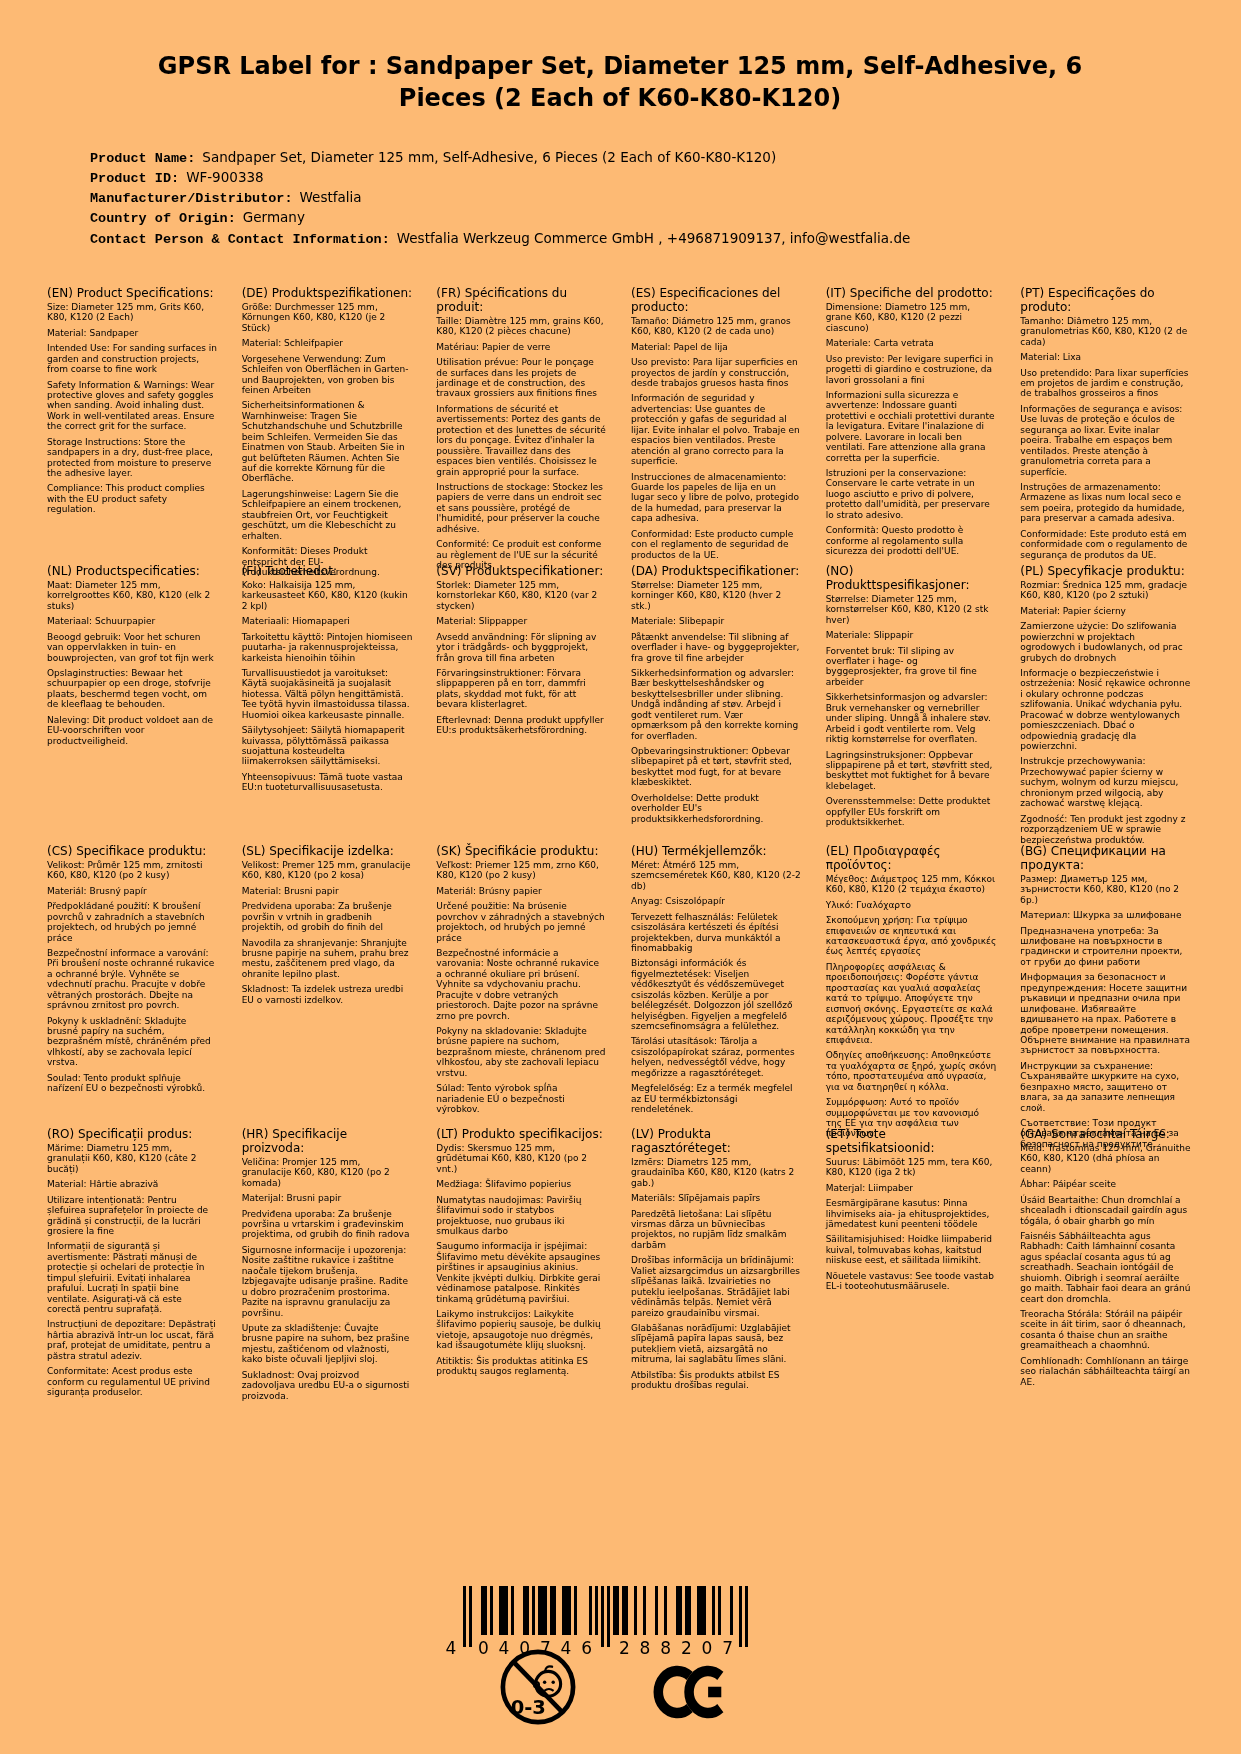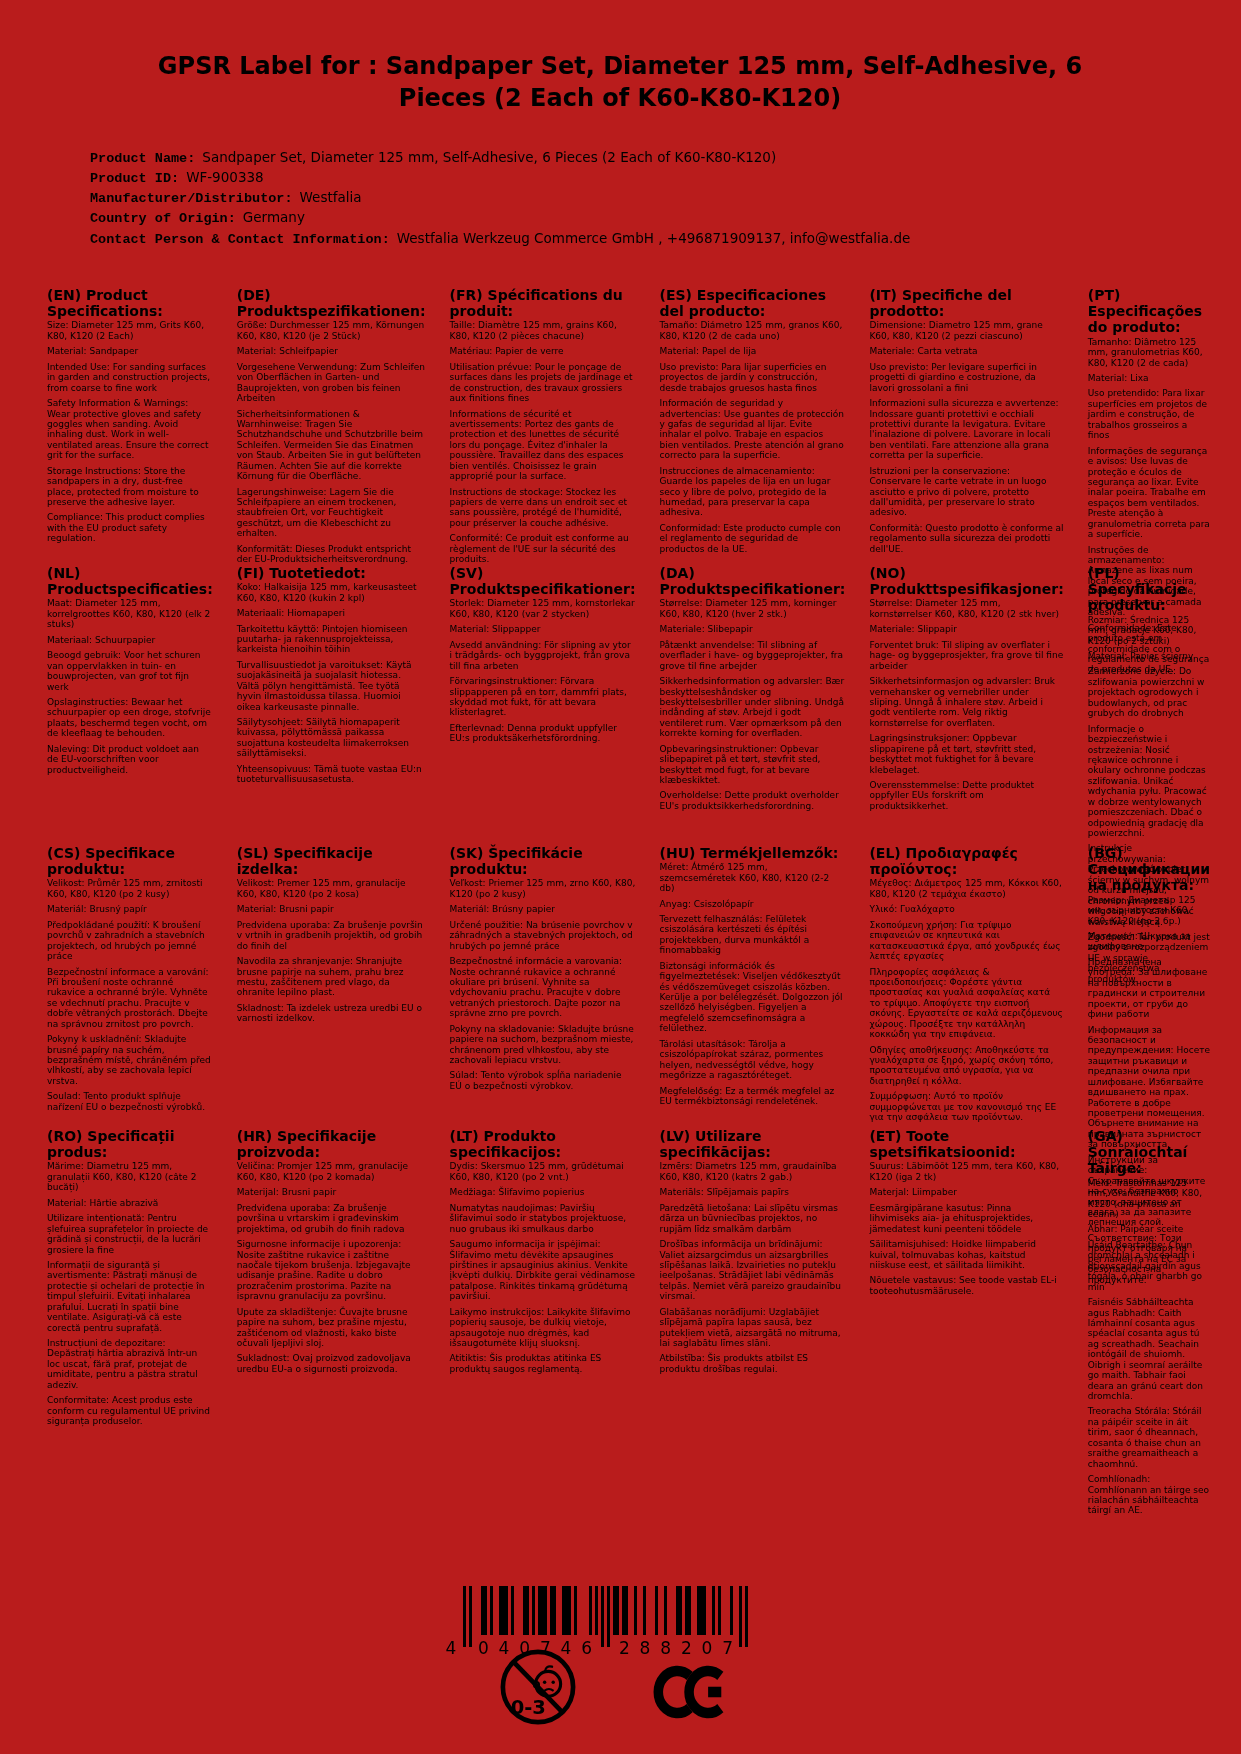--- a/index.html
+++ b/index.html
@@ -1,27 +1,27 @@
 <!DOCTYPE html>
 <html><head>
 <meta charset="utf-8">
 <style>
   html,body{margin:0;padding:0;background:#ffffff;}
-  .page{position:relative;width:1241px;height:1754px;background:#b91c1c;color:#000;
+  .page{position:relative;width:1241px;height:1754px;background:#fdba74;color:#000;
         font-family:"DejaVu Sans","Liberation Sans",sans-serif;overflow:hidden;}
   .title{position:absolute;top:50px;left:120px;width:1000px;text-align:center;
          font-size:24px;font-weight:bold;line-height:1.35;margin:0;}
   .product-info{position:absolute;top:148px;left:90px;right:60px;font-size:13.5px;line-height:1.42;}
   .pi-row{white-space:nowrap;}
   .pi-label{font-weight:bold;margin-right:7px;font-family:Liberation Mono, monospace;}
   .lang-grid{position:absolute;top:287px;left:47px;width:1152px;
              display:grid;grid-template-columns:repeat(6,1fr);column-gap:16px;
              grid-template-rows:278px 280px 283px auto;}
   .lang-block{font-size:9px;line-height:1.16;padding-right:8px;overflow-wrap:break-word;}
-  .lb-heading{font-weight:bold;font-size:14px;margin:0 0 1px 0;}
+  .lb-heading{font-weight:normal;font-size:12px;margin:0 0 1px 0;}
   .lang-block p{margin:0 0 5px 0;}
   .barcode-wrap{position:absolute;left:435px;top:1586px;}
   .icons-row svg{position:absolute;}
   .age-icon{left:499px;top:1648px;}
   .ce-icon{left:651px;top:1662px;}
 </style>
 </head>
 <body>
 
 <div class="page">
@@ -252,21 +252,21 @@
     <div class="lb-heading">(LT) Produkto specifikacijos:</div>
   <p>Dydis: Skersmuo 125 mm, grūdėtumai K60, K80, K120 (po 2 vnt.)</p>
         <p>Medžiaga: Šlifavimo popierius</p>
         <p>Numatytas naudojimas: Paviršių šlifavimui sodo ir statybos projektuose, nuo grubaus iki smulkaus darbo</p>
         <p>Saugumo informacija ir įspėjimai: Šlifavimo metu dėvėkite apsaugines pirštines ir apsauginius akinius. Venkite įkvėpti dulkių. Dirbkite gerai vėdinamose patalpose. Rinkitės tinkamą grūdėtumą paviršiui.</p>
         <p>Laikymo instrukcijos: Laikykite šlifavimo popierių sausoje, be dulkių vietoje, apsaugotoje nuo drėgmės, kad išsaugotumėte klijų sluoksnį.</p>
         <p>Atitiktis: Šis produktas atitinka ES produktų saugos reglamentą.</p>
       </div>
 
   <div class="lang-block">
-    <div class="lb-heading">(LV) Utilizare specifikācijas:</div>
+    <div class="lb-heading">(LV) Produkta ragasztóréteget:</div>
   <p>Izmērs: Diametrs 125 mm, graudainība K60, K80, K120 (katrs 2 gab.)</p>
         <p>Materiāls: Slīpējamais papīrs</p>
         <p>Paredzētā lietošana: Lai slīpētu virsmas dārza un būvniecības projektos, no rupjām līdz smalkām darbām</p>
         <p>Drošības informācija un brīdinājumi: Valiet aizsargcimdus un aizsargbrilles slīpēšanas laikā. Izvairieties no putekļu ieelpošanas. Strādājiet labi vēdināmās telpās. Ņemiet vērā pareizo graudainību virsmai.</p>
         <p>Glabāšanas norādījumi: Uzglabājiet slīpējamā papīra lapas sausā, bez putekļiem vietā, aizsargātā no mitruma, lai saglabātu līmes slāni.</p>
         <p>Atbilstība: Šis produkts atbilst ES produktu drošības regulai.</p>
       </div>
 
   <div class="lang-block">
     <div class="lb-heading">(ET) Toote spetsifikatsioonid:</div>

